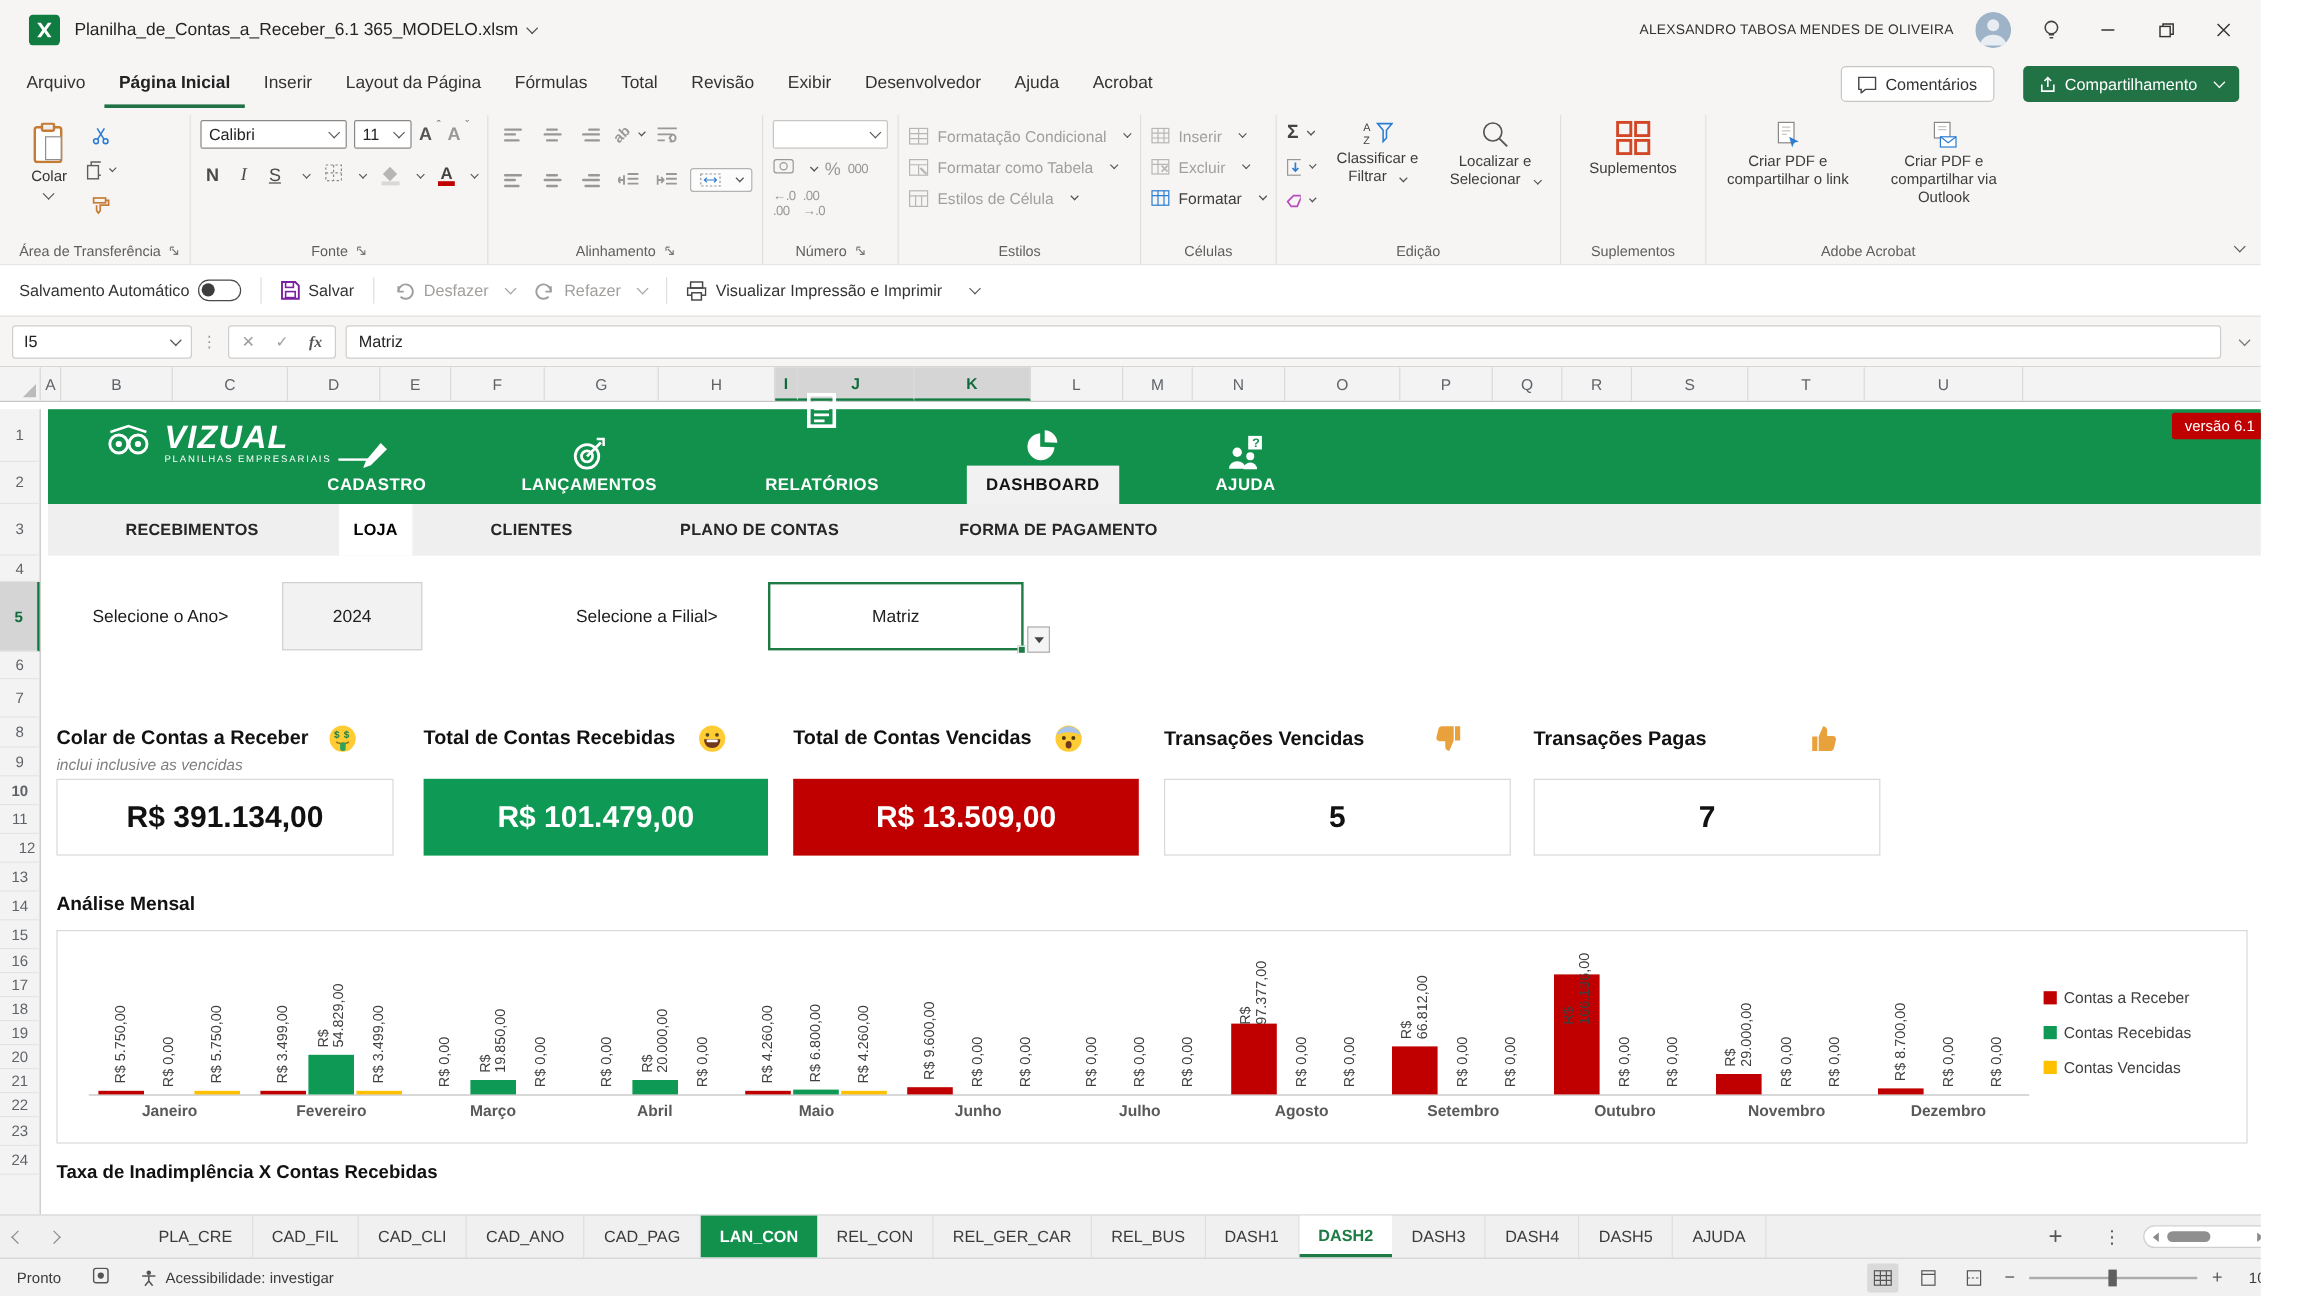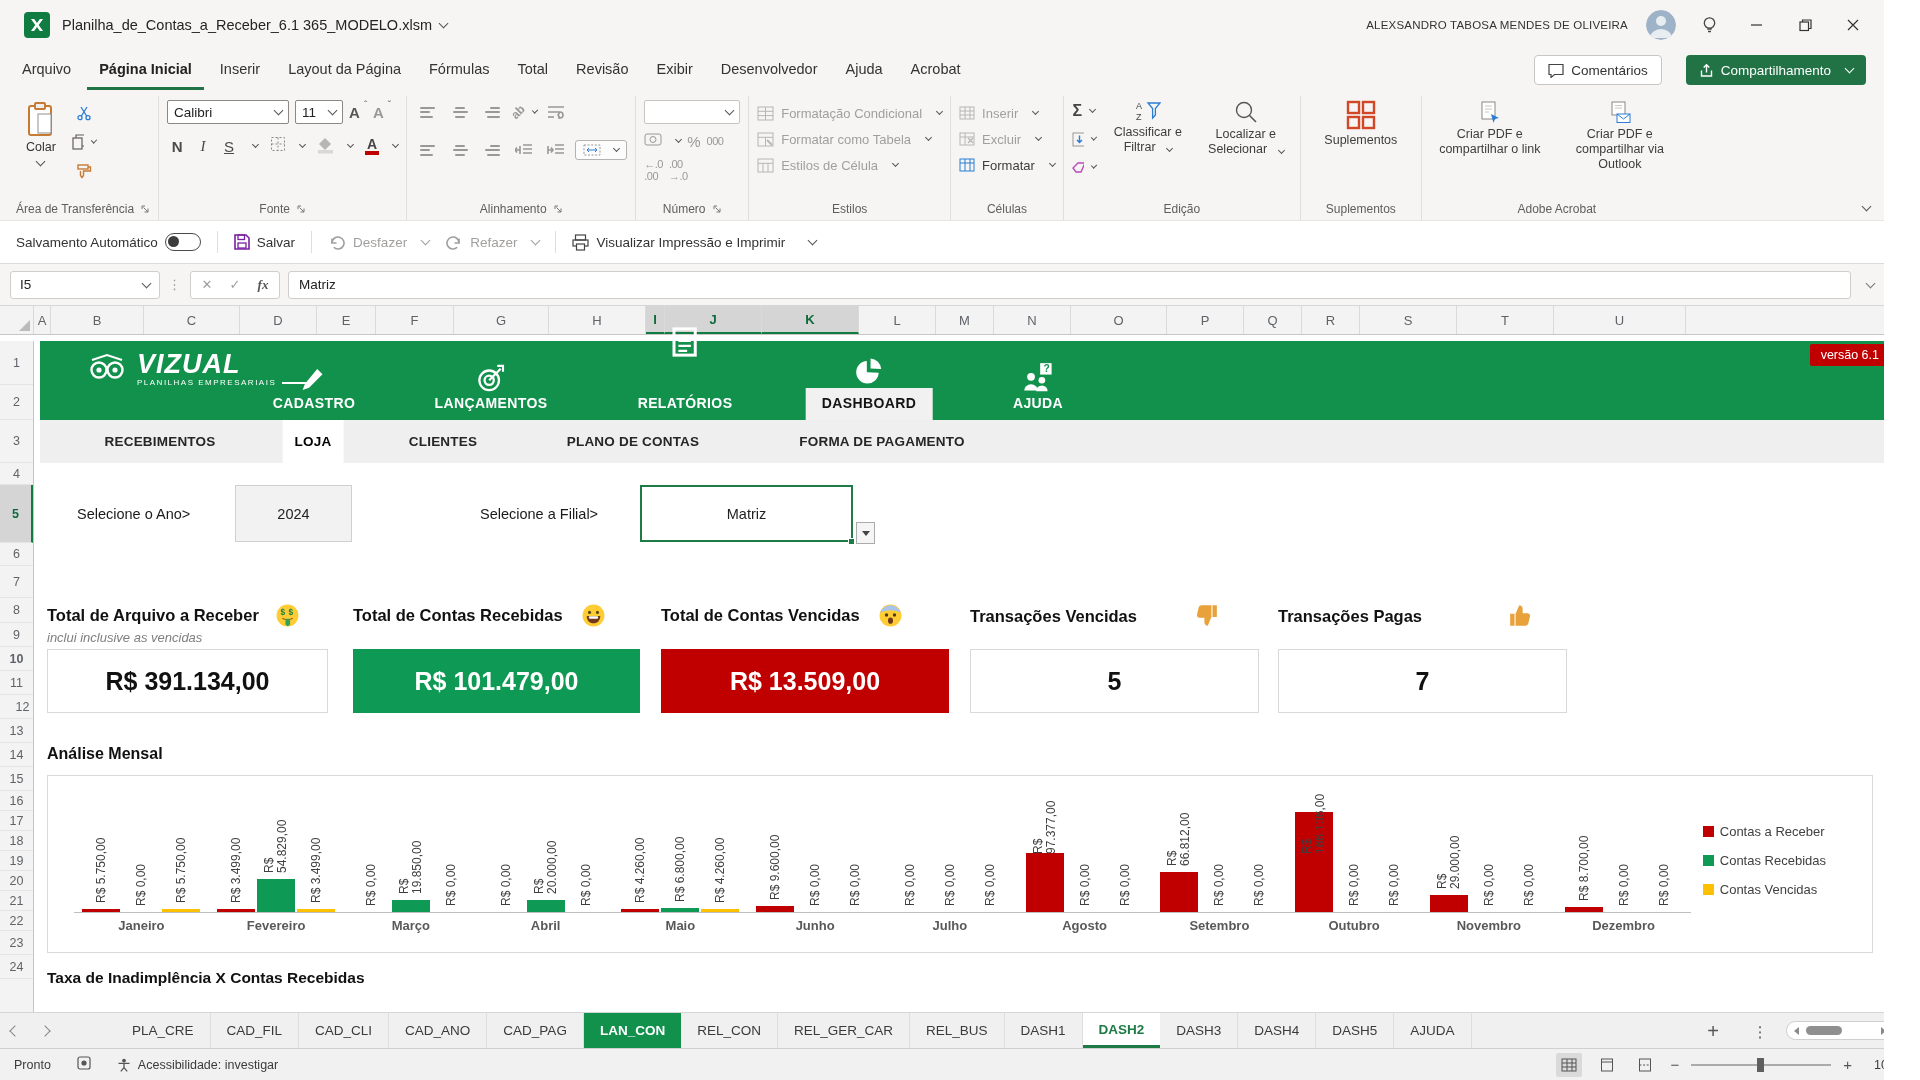--- a/index.html
+++ b/index.html
@@ -807,21 +807,21 @@
     <span class="flabel" style="left:480px">Selecione a Filial&gt;</span>
     <div class="fbox branchbox">Matriz</div>
     <span class="fillhandle"></span>
     <div class="ddbtn">
         <span class="tri"></span>
       </div>
 
     <div class="kpis">
         <div class="kpi" style="left: 47px; width: 281px;">
           <div class="kpi-title-row" style="gap: 16px;">
-            <span class="kpi-title">Total de Arquivo a Receber</span>
+            <span class="kpi-title">Colar de Contas a Receber</span>
             <span class="kpi-ic">
               <svg width="25" height="25" viewBox="0 0 24 24">
                 <circle cx="12" cy="12" r="10.5" fill="#FFCC33"></circle>
                 <text x="5.2" y="11.5" font-size="8" fill="#1B7E46" font-weight="bold" font-family="Liberation Sans">$</text>
                 <text x="13" y="11.5" font-size="8" fill="#1B7E46" font-weight="bold" font-family="Liberation Sans">$</text>
                 <path d="M7 14.5c1.6 2 8.4 2 10 0" stroke="#8A6D1A" fill="none" stroke-width="1.2"></path>
                 <rect x="10" y="15" width="4.5" height="7" rx="2" fill="#2FA35C"></rect>
               </svg>
             </span>
           </div>

